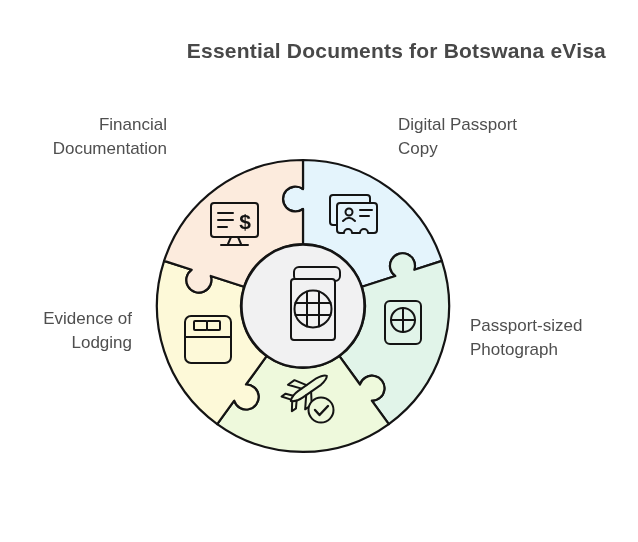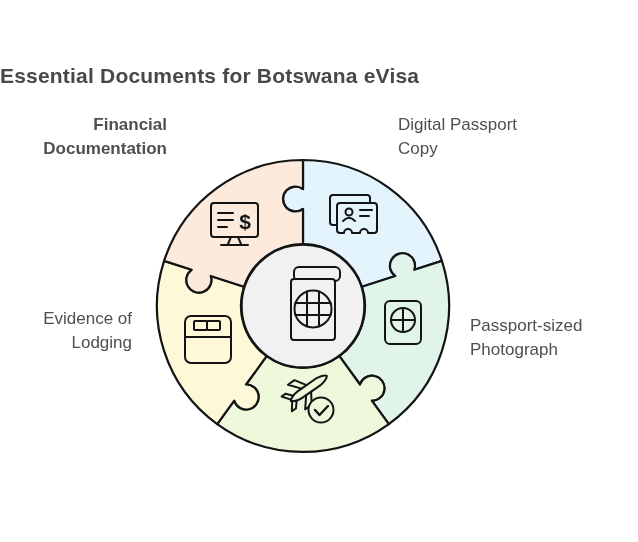--- a/index.html
+++ b/index.html
@@ -5,34 +5,34 @@
   html,body { margin:0; padding:0; background:#ffffff; }
   .stage {
     position:relative;
     width:638px; height:542px;
     background:#ffffff;
     font-family:"Liberation Sans", sans-serif;
     overflow:hidden;
   }
   .page-title {
     position:absolute;
-    top:64px; left:0; width:606px;
-    text-align:left;
+    top:39px; left:0; width:606px;
+    text-align:right;
     font-size:21px; font-weight:700;
     color:#484848;
     letter-spacing:0.2px;
   }
   .label {
     position:absolute;
     font-size:17px; font-weight:400;
     color:#4f4f4f;
     line-height:24px;
     white-space:pre-line;
   }
-  .lbl-financial  { right:471px; top:113px; text-align:right;font-weight:bold; }
+  .lbl-financial  { right:471px; top:113px; text-align:right; }
   .lbl-digital    { left:398px;  top:113px; text-align:left;  }
   .lbl-photo      { left:470px;  top:314px; text-align:left;  }
   .lbl-lodging    { right:506px; top:307px; text-align:right;margin-left:20px; }
   .lbl-itinerary  { left:301px;  top:467px; transform:translateX(-50%); white-space:nowrap; }
   svg.wheel { position:absolute; left:0; top:0; }
   #wheel-pieces path {
     stroke:#141414; stroke-width:2.2; stroke-linejoin:round;
   }
   .ic { fill:none; stroke:#141414; stroke-width:2; stroke-linecap:round; stroke-linejoin:round; }
   .ic-thick { stroke-width:2.4; }

